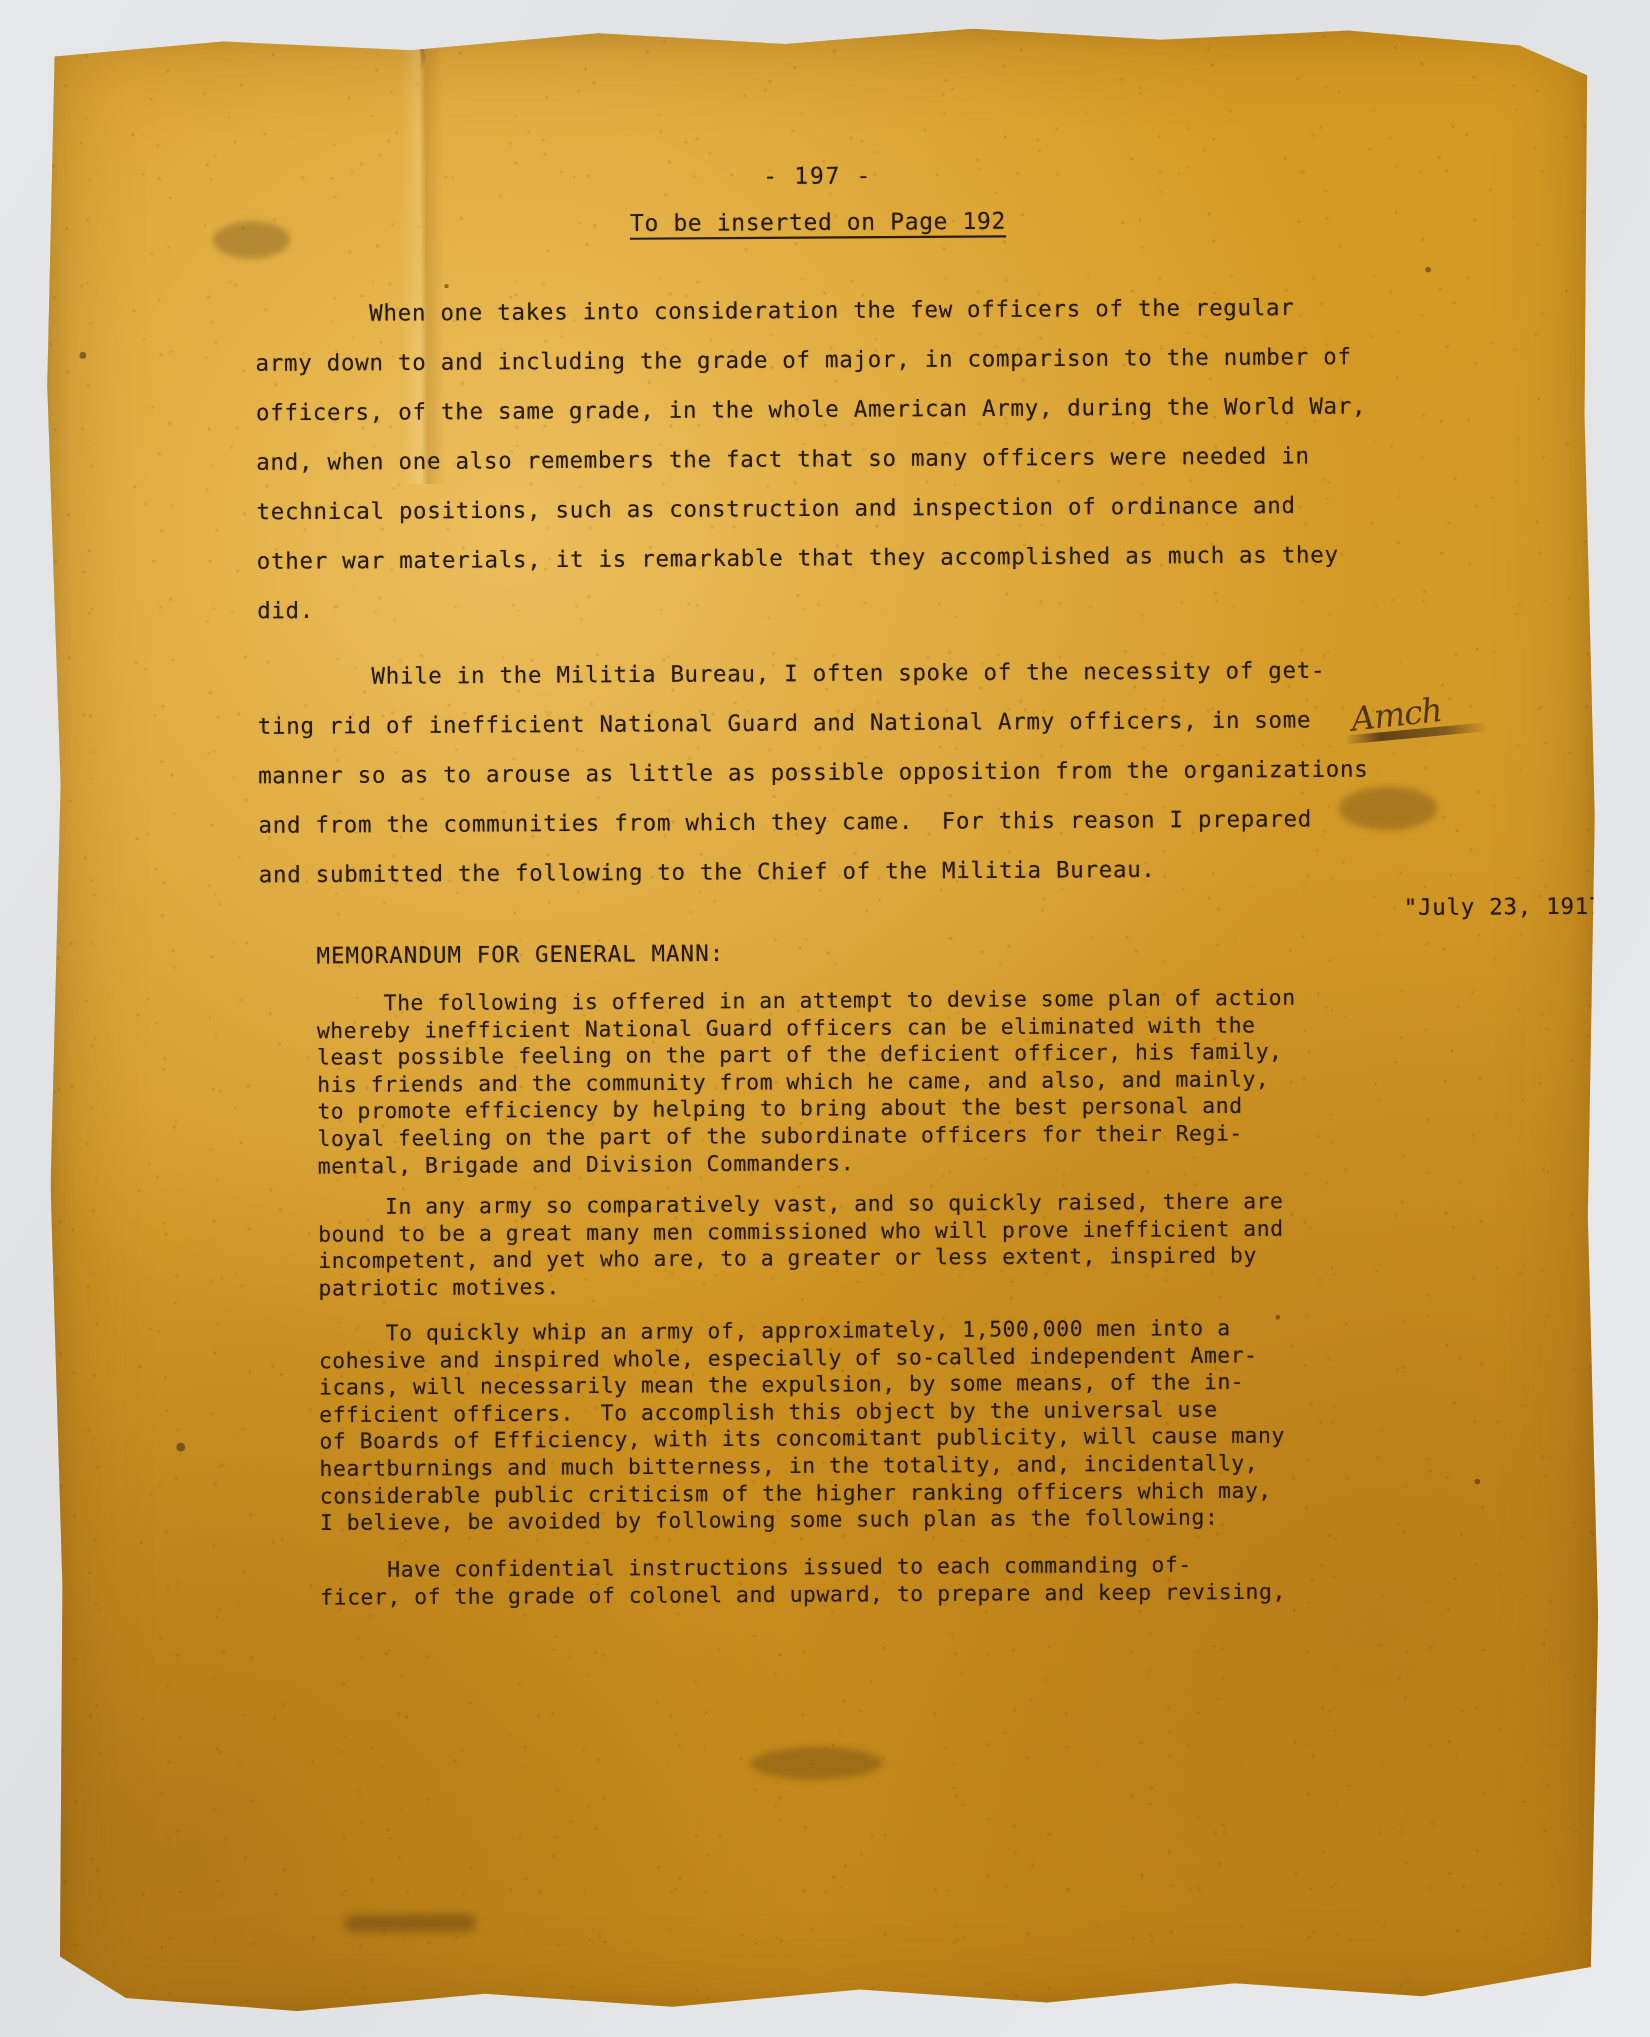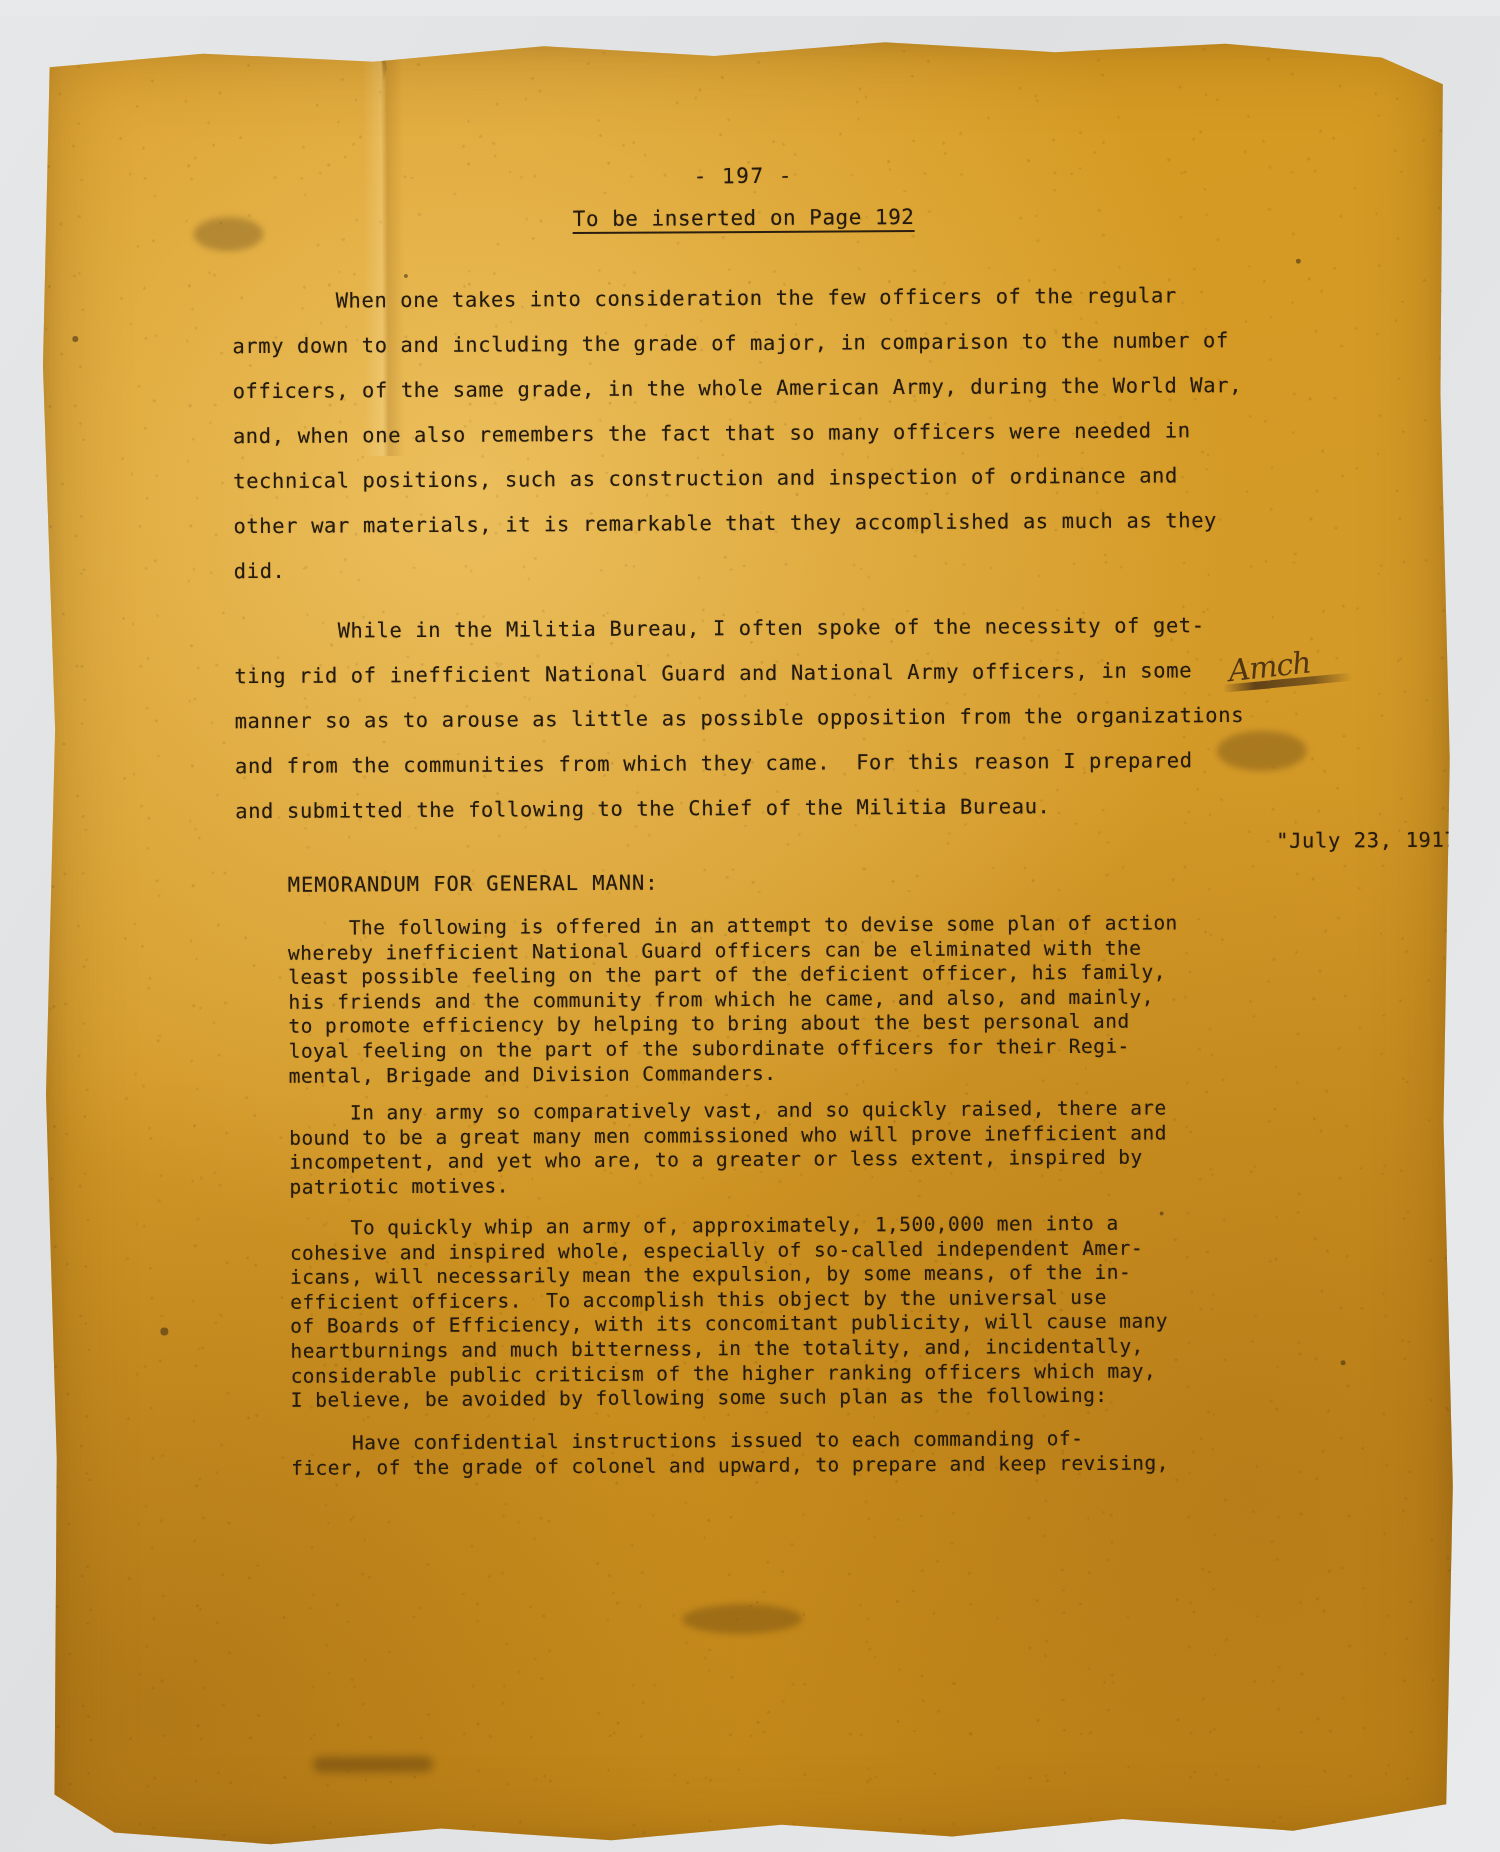--- a/index.html
+++ b/index.html
@@ -13,21 +13,20 @@
     position: relative;
     font-family: "DejaVu Sans Mono", monospace;
     overflow: hidden;
   }
 
   
   #scan-bed {
     position: absolute;
     inset: 0;
     background: linear-gradient(120deg, #e6e7e8 0%, #dfe0e1 40%, #e9eaeb 100%);
-    margin-top: 16px;
   }
 
   
   #paper {
     position: absolute;
     left: 38px;
     top: 18px;
     width: 1420px;
     height: 1820px;
     background:

